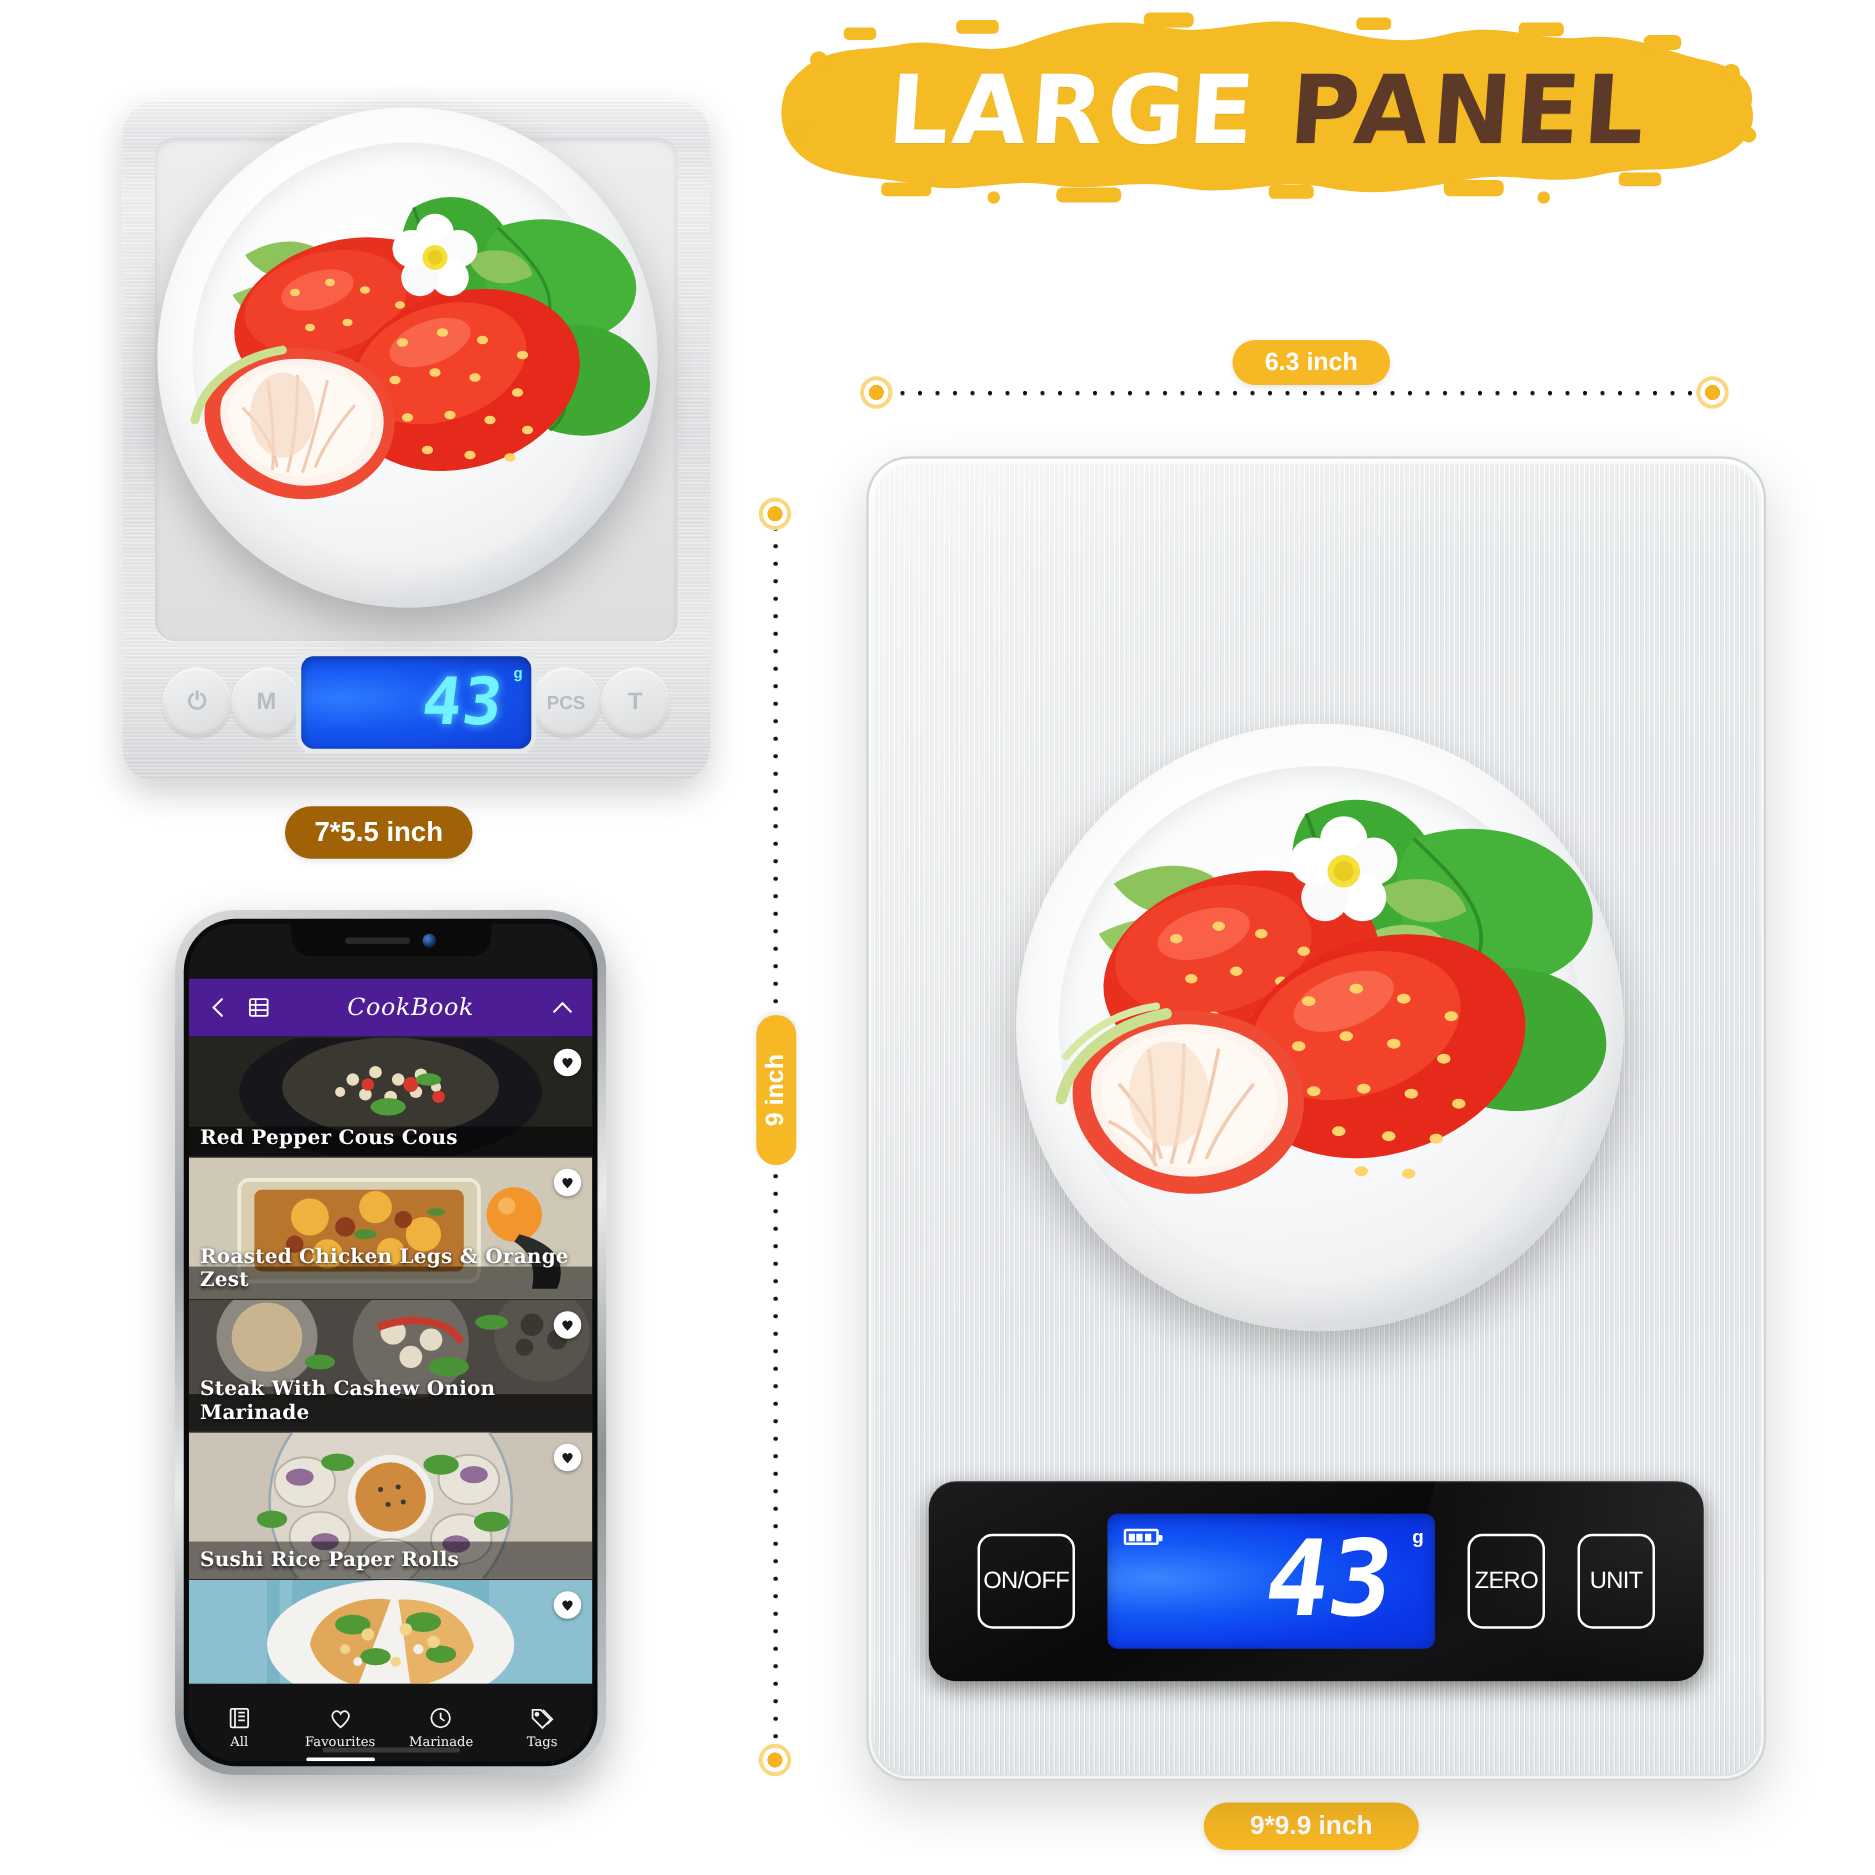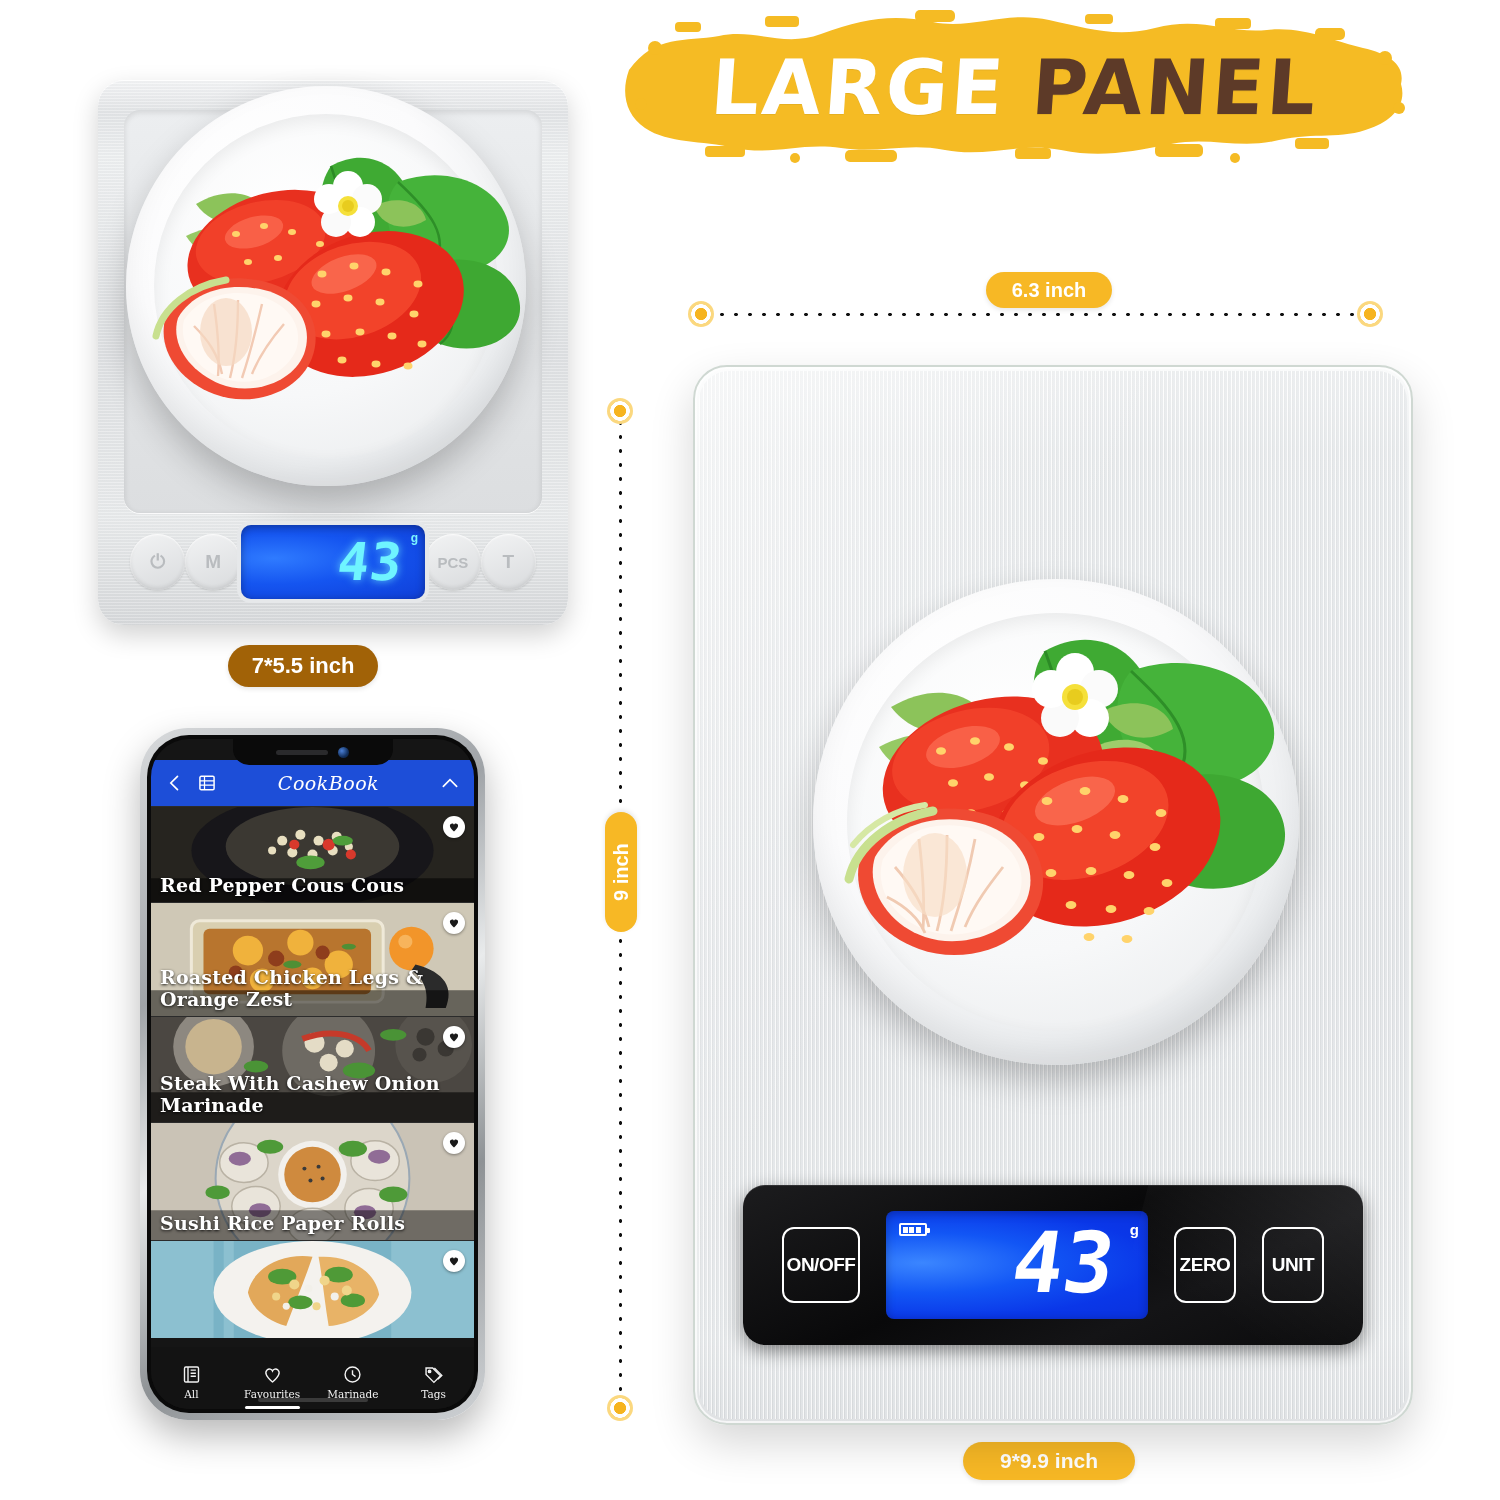--- a/index.html
+++ b/index.html
@@ -169,21 +169,21 @@
   }
   .big-panel::after{
     content:""; position:absolute; right:-60px; top:-40px; width:300px; height:320px;
     background:linear-gradient(200deg, rgba(255,255,255,.10), rgba(255,255,255,0) 60%);
     transform:rotate(14deg); pointer-events:none;
   }
   .pbtn{
     width:62px; height:76px; border-radius:12px;
     border:2.5px solid #ffffff;
     display:flex; align-items:center; justify-content:center;
-    color:#ffffff; font-size:19px; font-weight:bold; letter-spacing:-.5px;
+    color:#ffffff; font-size:19px; font-weight:normal; letter-spacing:-.5px;
     background:transparent; flex:0 0 auto;
   }
   .pbtn.wide{ width:78px; }
   .big-lcd{
     width:262px; height:108px; border-radius:8px;
     background:radial-gradient(ellipse at 14% 48%, #3b86ff 0%, #1256f5 38%, #0a37e8 72%, #0a31dd 100%);
     position:relative; flex:0 0 auto;
     box-shadow:inset 0 2px 10px rgba(0,0,0,.28);
     overflow:hidden;
   }
@@ -225,37 +225,37 @@
   .notch{
     position:absolute; left:50%; transform:translateX(-50%); top:0;
     width:160px; height:26px; background:#0a0a0a;
     border-radius:0 0 16px 16px; z-index:20;
     display:flex; align-items:center; justify-content:center; gap:10px;
   }
   .notch .speaker{ width:52px; height:5px; border-radius:3px; background:#2a2a2c; }
   .notch .cam{ width:11px; height:11px; border-radius:50%;
     background:radial-gradient(circle at 35% 35%, #4b7fd4, #12305e 60%, #071427); }
   .app-bar{
-    height:46px; margin-top:21px; background:#1d4ed8;
+    height:46px; margin-top:44px; background:#4c1d95;
     display:flex; align-items:center; padding:0 14px; gap:12px;
     color:#fff; flex:0 0 auto; position:relative; z-index:10;
   }
   .app-bar .ic{ width:20px; height:20px; color:#fff; flex:0 0 auto; }
   .app-title{
     flex:1; text-align:center;
     font-family:"DejaVu Serif", serif; font-style:italic;
     font-size:19px; color:#fff; letter-spacing:.5px;
   }
   .recipes{ flex:1; overflow:hidden; position:relative; }
   .card{ position:relative; width:100%; overflow:hidden; border-top:1px solid #2b2b2b; }
   .card .thumb{ width:100%; height:100%; display:block; }
   .card .name{
     position:absolute; left:9px; bottom:6px;
     color:#fff; font-family:"DejaVu Serif", serif; font-weight:bold;
-    font-size:19px; text-shadow:0 1px 3px rgba(0,0,0,.9);
+    font-size:16px; text-shadow:0 1px 3px rgba(0,0,0,.9);
     letter-spacing:.2px;
   }
   .fav{
     position:absolute; right:9px; top:9px; width:22px; height:22px; border-radius:50%;
     background:#fff; display:flex; align-items:center; justify-content:center;
     box-shadow:0 1px 3px rgba(0,0,0,.4);
   }
   .fav svg{ width:12px; height:12px; fill:#1a1a1a; }
   .tabbar{
     height:62px; background:#131313; display:flex; flex:0 0 auto;

